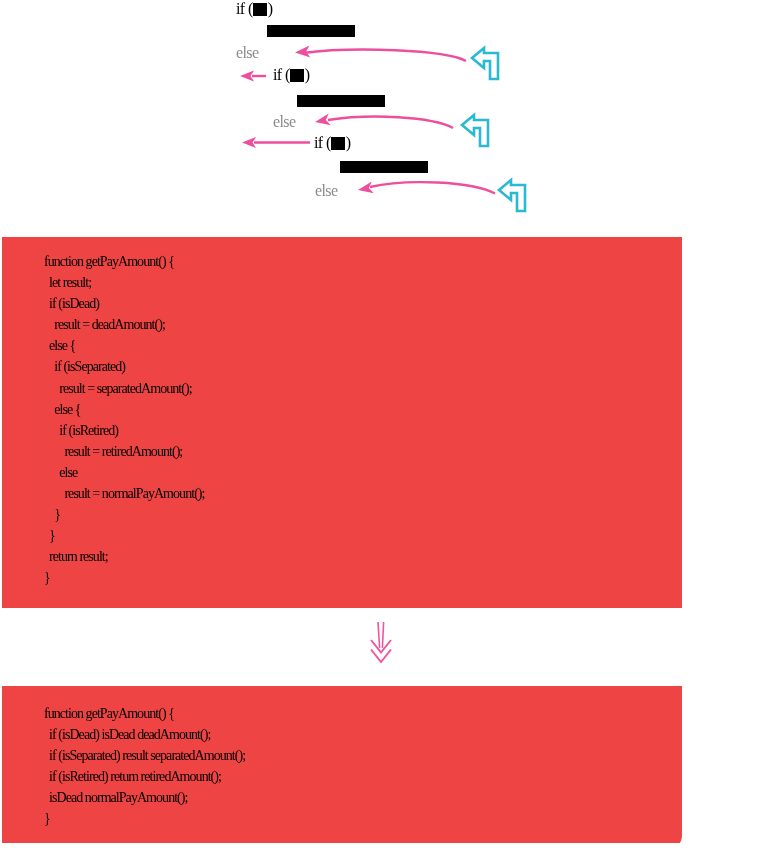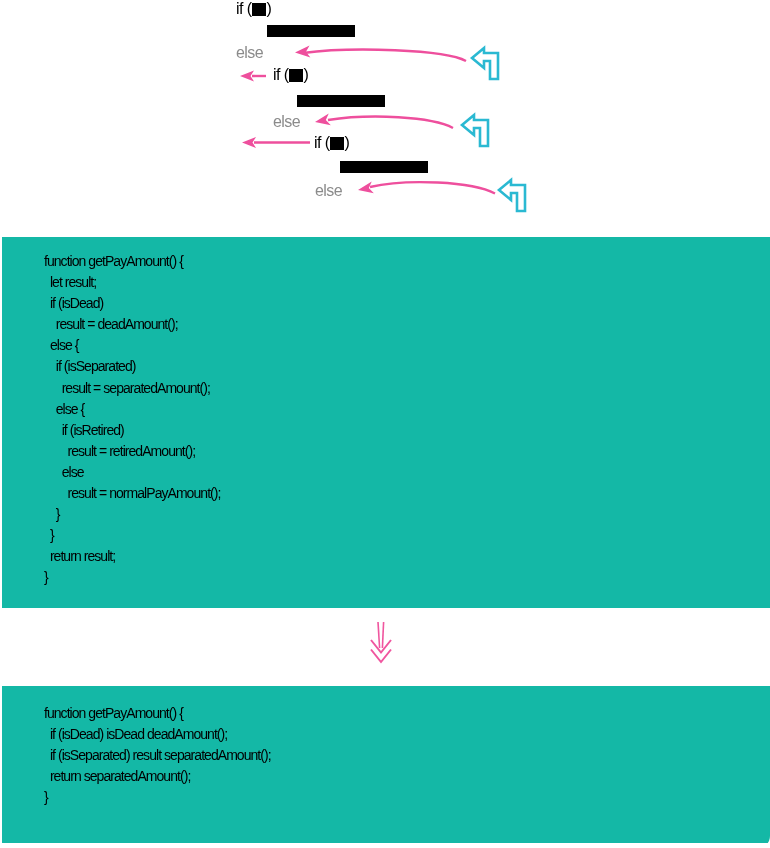--- a/index.html
+++ b/index.html
@@ -1,18 +1,18 @@
 <!DOCTYPE html>
 <html><head>
 <meta charset="utf-8">
 <style>
   html,body{margin:0;padding:0;background:#fff;}
   #stage{
-    position:relative;width:770px;height:848px;background:#ffffff;overflow:hidden;
-    font-family:Liberation Sans, sans-serif;
+    position:relative;width:682px;height:848px;background:#ffffff;overflow:hidden;
+    font-family:Liberation Serif, serif;
     border-radius:12px;
   }
   
   .dg-text{
     position:absolute;font-size:16px;letter-spacing:-0.6px;line-height:18px;
     color:#000;white-space:pre;display:flex;align-items:center;
   }
   .dg-else{color:#8b8b8b;}
   .sq{display:inline-block;width:14px;height:13px;background:#000;margin:0 0.5px;}
   .bar{position:absolute;background:#000;width:88px;height:12px;}
@@ -21,21 +21,21 @@
   .bar3{left:340px;top:161px;}
   #if1{left:236px;top:0px;}
   #else1{left:236px;top:44px;}
   #if2{left:273px;top:66px;}
   #else2{left:273px;top:113px;}
   #if3{left:314px;top:134px;}
   #else3{left:315px;top:182px;}
   .top-art{position:absolute;left:0;top:0;}
   
   .code-block{
-    position:absolute;left:2px;right:0;background:#14b8a6;color:#000;
+    position:absolute;left:2px;right:0;background:#ef4444;color:#000;
     font-size:14px;letter-spacing:-0.95px;line-height:21.1px;white-space:pre;
   }
   .code-line{white-space:pre;}
   #code-before{top:237px;height:371px;padding:14px 0 0 42px;box-sizing:border-box;}
   #code-after{top:686px;height:157px;padding:17px 0 0 42px;box-sizing:border-box;}
   .transform-arrow{position:absolute;left:355px;top:612px;}
 </style>
 </head>
 <body>
 
@@ -90,15 +90,15 @@
 
   <div id="code-before" class="code-block"><div class="code-line">function getPayAmount() {</div><div class="code-line">  let result;</div><div class="code-line">  if (isDead)</div><div class="code-line">    result = deadAmount();</div><div class="code-line">  else {</div><div class="code-line">    if (isSeparated)</div><div class="code-line">      result = separatedAmount();</div><div class="code-line">    else {</div><div class="code-line">      if (isRetired)</div><div class="code-line">        result = retiredAmount();</div><div class="code-line">      else</div><div class="code-line">        result = normalPayAmount();</div><div class="code-line">    }</div><div class="code-line">  }</div><div class="code-line">  return result;</div><div class="code-line">}</div></div>
 
   <svg class="transform-arrow" width="56" height="60" viewBox="0 0 56 60">
     <line x1="23" y1="10" x2="24.6" y2="36" stroke="#f0569f" stroke-width="1.6"></line>
     <line x1="28.6" y1="10" x2="27.4" y2="36" stroke="#f0569f" stroke-width="1.6"></line>
     <polyline points="16,28 26,40.5 36,28" fill="none" stroke="#f0569f" stroke-width="2"></polyline>
     <polyline points="16,37.5 26,50 36,37.5" fill="none" stroke="#f0569f" stroke-width="2"></polyline>
   </svg>
 
-  <div id="code-after" class="code-block"><div class="code-line">function getPayAmount() {</div><div class="code-line">  if (isDead) isDead deadAmount();</div><div class="code-line">  if (isSeparated) result separatedAmount();</div><div class="code-line">  return separatedAmount();</div><div class="code-line">}</div></div>
+  <div id="code-after" class="code-block"><div class="code-line">function getPayAmount() {</div><div class="code-line">  if (isDead) isDead deadAmount();</div><div class="code-line">  if (isSeparated) result separatedAmount();</div><div class="code-line">  if (isRetired) return retiredAmount();</div><div class="code-line">  isDead normalPayAmount();</div><div class="code-line">}</div></div>
 
 </div>
 
 </body></html>

